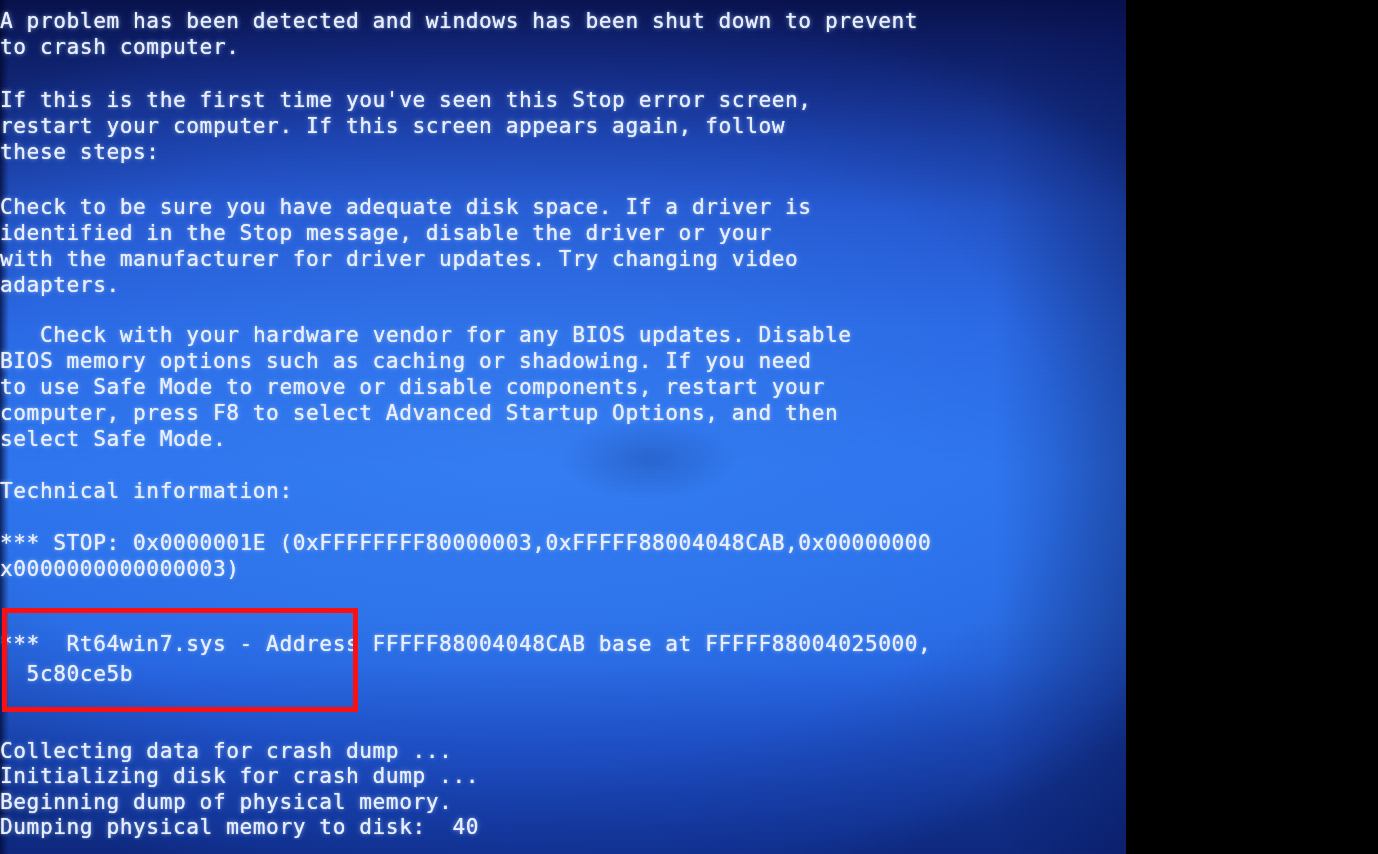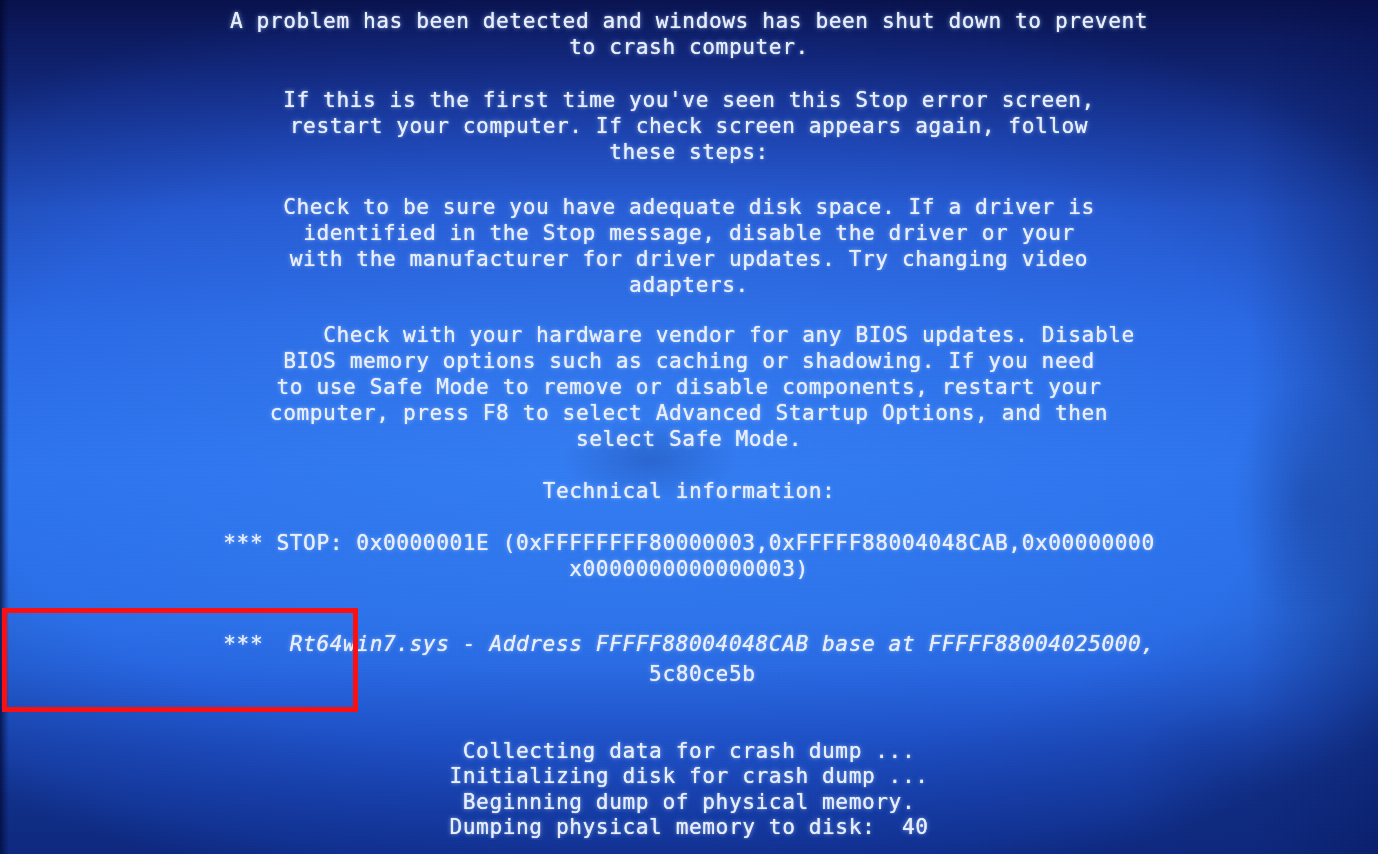--- a/index.html
+++ b/index.html
@@ -3,26 +3,25 @@
 <meta charset="utf-8">
 <title>BSOD</title>
 <style>
   html, body {
     margin: 0;
     padding: 0;
     background: #000;
   }
   #screen {
     position: relative;
-    width: 1378px;
+    width: 1126px;
     height: 854px;
     overflow: hidden;
     background: #2265dd;
     font-family: "DejaVu Sans Mono", "Liberation Mono", monospace;
-    text-align: center;
   }
 
   
   .bg-base {
     position: absolute;
     inset: 0;
     background:
       linear-gradient(180deg,
         #16287e 0px,
         #1d39a6 40px,
@@ -135,40 +134,40 @@
   <div class="bg-blotch" style="left:1230px;top:380px;width:150px;height:240px;"></div>
   <div class="bg-blotch" style="left:560px;top:420px;width:180px;height:80px;"></div>
   <div class="bg-noise"></div>
 
   <div id="text-layer">
 
     <div class="line" style="top:8px;left:0px;">A problem has been detected and windows has been shut down to prevent</div>
     <div class="line" style="top:34px;left:0px;">to crash computer.</div>
 
     <div class="line" style="top:87px;left:0px;">If this is the first time you've seen this Stop error screen,</div>
-    <div class="line" style="top:113px;left:0px;">restart your computer. If check screen appears again, follow</div>
+    <div class="line" style="top:113px;left:0px;">restart your computer. If this screen appears again, follow</div>
     <div class="line" style="top:139px;left:0px;">these steps:</div>
 
     <div class="line" style="top:194px;left:0px;">Check to be sure you have adequate disk space. If a driver is</div>
     <div class="line" style="top:220px;left:0px;">identified in the Stop message, disable the driver or your</div>
     <div class="line" style="top:272px;left:0px;">adapters.</div>
     <div class="line" style="top:246px;left:0px;">with the manufacturer for driver updates. Try changing video</div>
 
     <div class="line" style="top:322px;left:0px;padding-left:40px;">Check with your hardware vendor for any BIOS updates. Disable</div>
     <div class="line" style="top:348px;left:0px;">BIOS memory options such as caching or shadowing. If you need</div>
     <div class="line" style="top:374px;left:0px;">to use Safe Mode to remove or disable components, restart your</div>
     <div class="line" style="top:400px;left:0px;">computer, press F8 to select Advanced Startup Options, and then</div>
     <div class="line" style="top:426px;left:0px;">select Safe Mode.</div>
 
     <div class="line" style="top:478px;left:0px;">Technical information:</div>
 
     <div class="line" style="top:530px;left:0px;">*** STOP: 0x0000001E (0xFFFFFFFF80000003,0xFFFFF88004048CAB,0x00000000</div>
     <div class="line" style="top:556px;left:0px;">x0000000000000003)</div>
 
-    <div class="line" style="top:631px;left:0px;font-style:italic;">***  Rt64win7.sys - Address FFFFF88004048CAB base at FFFFF88004025000,</div>
+    <div class="line" style="top:631px;left:0px;">***  Rt64win7.sys - Address FFFFF88004048CAB base at FFFFF88004025000,</div>
     <div class="line" style="top:661px;left:0px;">  5c80ce5b</div>
 
     <div class="line" style="top:738px;left:0px;">Collecting data for crash dump ...</div>
     <div class="line" style="top:763px;left:0px;">Initializing disk for crash dump ...</div>
     <div class="line" style="top:789px;left:0px;">Beginning dump of physical memory.</div>
     <div class="line" style="top:814px;left:0px;">Dumping physical memory to disk:  40</div>
 
   </div>
 
   <div id="red-box"></div>

